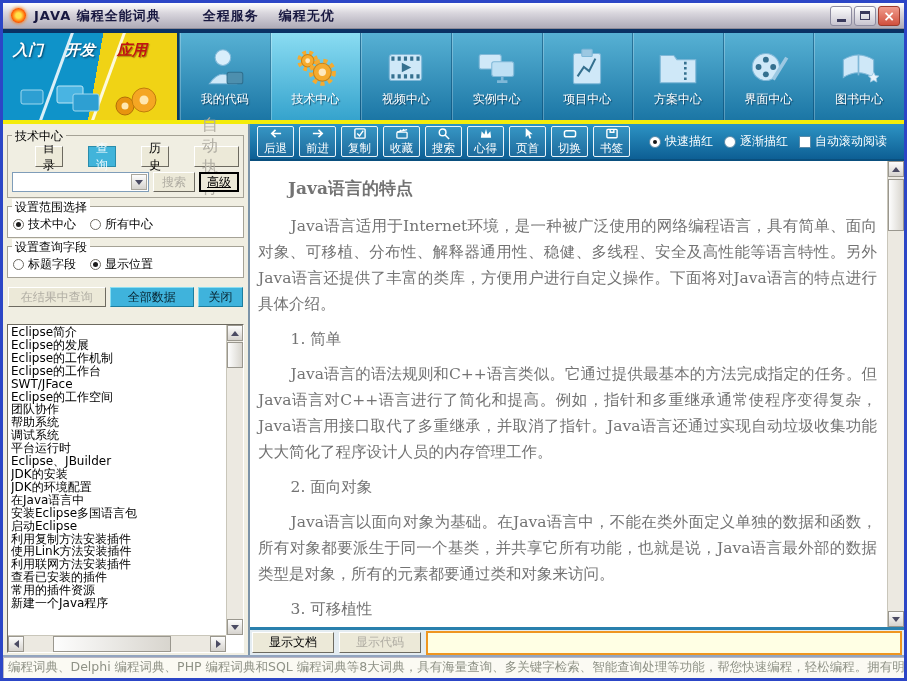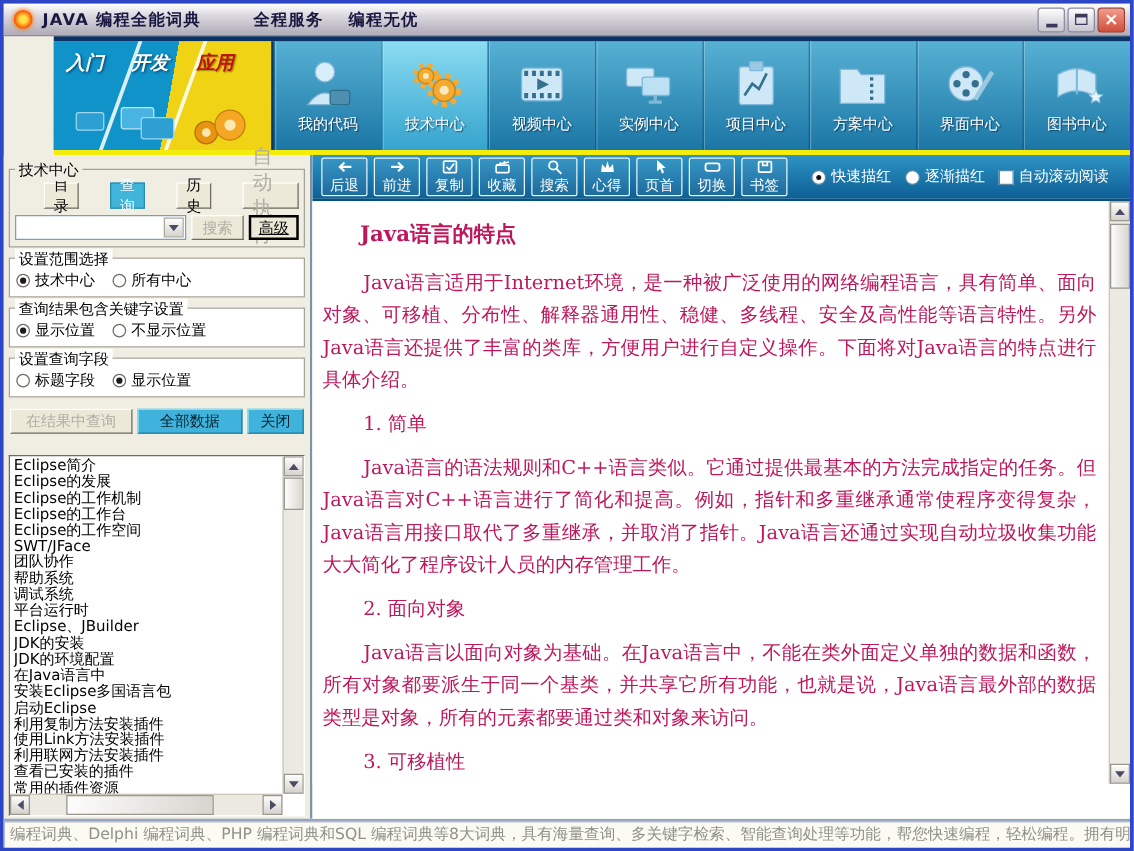--- a/index.html
+++ b/index.html
@@ -11,21 +11,21 @@
 .sun { width:15px; height:15px; border-radius:50%; background:radial-gradient(circle,#ffe24a 25%,#ff5a00 65%,#d42b00 100%); box-shadow:0 0 3px 1px rgba(255,120,0,.7); margin:0 4px; }
 .tb-title { font-size:13px; font-weight:bold; color:#181840; letter-spacing:1px; margin-left:4px; }
 .tb-extra { font-size:13px; font-weight:bold; color:#181840; margin-left:42px; letter-spacing:1px; }
 .winbtns { margin-left:auto; display:flex; gap:2px; }
 .wbtn { width:22px; height:20px; border:1px solid #8e8ca0; border-radius:3px; background:linear-gradient(#fdfdfd,#c8c5d0); display:flex; align-items:center; justify-content:center; }
 .wbtn .bar { width:9px; height:3px; background:#3a3a5c; margin-top:9px; }
 .wbtn .box { width:10px; height:9px; border:1px solid #3a3a5c; border-top-width:3px; }
 .wbtn.close { background:linear-gradient(#f09c8d,#d1503e); border-color:#9c3a2c; color:#fff; font-weight:bold; font-size:14px; }
 
 
-.navstrip { height:95px; flex:0 0 95px; display:flex; border-top:4px solid #0a3264; border-bottom:4px solid #f4ec0a; background:linear-gradient(#57b1d4,#1b76a5);margin-left:40px; }
+.navstrip { height:95px; flex:0 0 95px; display:flex; border-top:4px solid #0a3264; border-bottom:4px solid #f4ec0a; background:linear-gradient(#57b1d4,#1b76a5); }
 .logo { width:176px; flex:0 0 176px; position:relative; overflow:hidden; background:linear-gradient(100deg,#0f93c9 0 53%,#f0d315 53%); border-right:2px solid #0a3a62; }
 .logo .diag { position:absolute; top:-10px; bottom:-10px; width:3px; background:rgba(255,255,255,.85); transform:rotate(20deg); }
 .logo-tab { position:absolute; top:8px; font-size:15px; font-weight:bold; color:#fff; text-shadow:1px 1px 2px rgba(0,40,70,.8); font-style:italic; }
 .logo-tab.app { color:#c01313; text-shadow:1px 1px 1px rgba(120,80,0,.6); }
 .logo-deco { position:absolute; bottom:2px; left:10px; }
 .navitems { flex:1; display:flex; }
 .navitem { flex:1; display:flex; flex-direction:column; align-items:center; justify-content:center; gap:3px; border-left:1px solid rgba(8,70,110,.55); box-shadow:inset 1px 0 0 rgba(255,255,255,.25); cursor:pointer; }
 .navitem.active { background:linear-gradient(#8adcf2,#35a3cd); }
 .nlabel { font-size:12px; color:#fff; text-shadow:1px 1px 1px rgba(0,40,70,.7); }
 .nicon { width:46px; height:42px; }
@@ -75,21 +75,21 @@
 .content { flex:1; position:relative; background:#fff; min-width:0; }
 .ctoolbar { position:absolute; top:0; left:0; right:0; height:37px; background:linear-gradient(#2d93c4,#0d5f94); border-bottom:2px solid #0a4f7e; display:flex; align-items:center; padding:0 7px; gap:5px; }
 .tbtn { width:37px; height:31px; border:1px solid #e8f4fa; border-radius:2px; background:rgba(255,255,255,.06); display:flex; flex-direction:column; align-items:center; justify-content:center; gap:1px; color:#fff; font-size:11.5px; cursor:pointer; flex:0 0 37px; }
 .copts { margin-left:14px; display:flex; align-items:center; gap:11px; color:#fff; font-size:12px; }
 .copt { display:flex; align-items:center; gap:4px; cursor:pointer; }
 .cradio { width:12px; height:12px; border-radius:50%; background:#fff; border:1px solid #5a8aa8; position:relative; }
 .copt.selected .cradio::after { content:""; position:absolute; inset:3px; background:#161616; border-radius:50%; }
 .ccheck { width:12px; height:12px; background:#fff; border:1px solid #5a8aa8; }
 
 .docwrap { position:absolute; top:37px; bottom:28px; left:0; right:17px; overflow:hidden; background:#fff; }
-.doc { padding:4px 10px 0 8px; font-family:"DejaVu Serif","Liberation Serif",serif; font-size:15.5px; line-height:26px; color:#be185d; }
+.doc { padding:4px 10px 0 8px; font-family:"DejaVu Serif","Liberation Serif",serif; font-size:15.5px; line-height:26px; color:#737373; }
 .doc-title { font-size:17px; font-weight:bold; margin:10px 0 12px 30px; }
 .para { text-indent:2.1em; margin:7px 0; text-align:justify; }
 .hsec { text-indent:2.1em; margin:9px 0; }
 .docscroll { position:absolute; top:37px; bottom:28px; right:0; width:17px; background:#ece9e1; border-left:1px solid #c9c6ba; }
 
 .bottombar { position:absolute; left:0; right:0; bottom:0; height:28px; background:#e4ecf1; border-top:3px solid #2980ad; display:flex; align-items:center; gap:5px; padding:0 2px; }
 .btn.show { width:82px; height:21px; }
 .yellowbox { flex:1; height:24px; background:#ffffe4; border:2px solid #ef9620; }
 .yellowbox input { width:100%; height:100%; border:0; background:transparent; outline:none; font-size:12px; }
 
@@ -242,33 +242,20 @@
               <span class="radio"></span>
               <span>技术中心</span>
             </div>
           <div class="opt">
               <span class="radio"></span>
               <span>所有中心</span>
             </div>
         </div>
       </div>
 
-      <div class="grp">
-        <span class="grp-legend">查询结果包含关键字设置</span>
-        <div class="optrow">
-          <div class="opt selected">
-              <span class="radio"></span>
-              <span>显示位置</span>
-            </div>
-          <div class="opt">
-              <span class="radio"></span>
-              <span>不显示位置</span>
-            </div>
-        </div>
-      </div>
 
       <div class="grp">
         <span class="grp-legend">设置查询字段</span>
         <div class="optrow">
           <div class="opt">
               <span class="radio"></span>
               <span>标题字段</span>
             </div>
           <div class="opt selected">
               <span class="radio"></span>
@@ -287,23 +274,23 @@
         <div class="list">
 
             <div class="list-item">Eclipse简介</div>
 
             <div class="list-item">Eclipse的发展</div>
 
             <div class="list-item">Eclipse的工作机制</div>
 
             <div class="list-item">Eclipse的工作台</div>
 
+            <div class="list-item">SWT/JFace</div>
+
             <div class="list-item">Eclipse的工作空间</div>
-
-            <div class="list-item">SWT/JFace</div>
 
             <div class="list-item">团队协作</div>
 
             <div class="list-item">帮助系统</div>
 
             <div class="list-item">调试系统</div>
 
             <div class="list-item">平台运行时</div>
 
             <div class="list-item">Eclipse、JBuilder</div>
@@ -443,19 +430,26 @@
       <div class="docscroll">
         <div class="sarrow" style="top:0;left:0;">
             <span class="tri-up2"></span>
           </div>
         <div class="sthumb" style="top:18px;left:0;width:16px;height:52px;"></div>
         <div class="sarrow" style="bottom:0;left:0;">
             <span class="tri-down2"></span>
           </div>
       </div>
 
+      <div class="bottombar">
+        <div class="btn show">显示文档</div>
+        <div class="btn show dis">显示代码</div>
+        <div class="yellowbox">
+          <input value="" style="">
+        </div>
+      </div>
     </div>
   </div>
 
   <div class="statusbar">
     <span class="status-text">编程词典、Delphi 编程词典、PHP 编程词典和SQL 编程词典等8大词典，具有海量查询、多关键字检索、智能查询处理等功能，帮您快速编程，轻松编程。拥有明日编程词典</span>
   </div>
 </div>
 
 </body></html>

